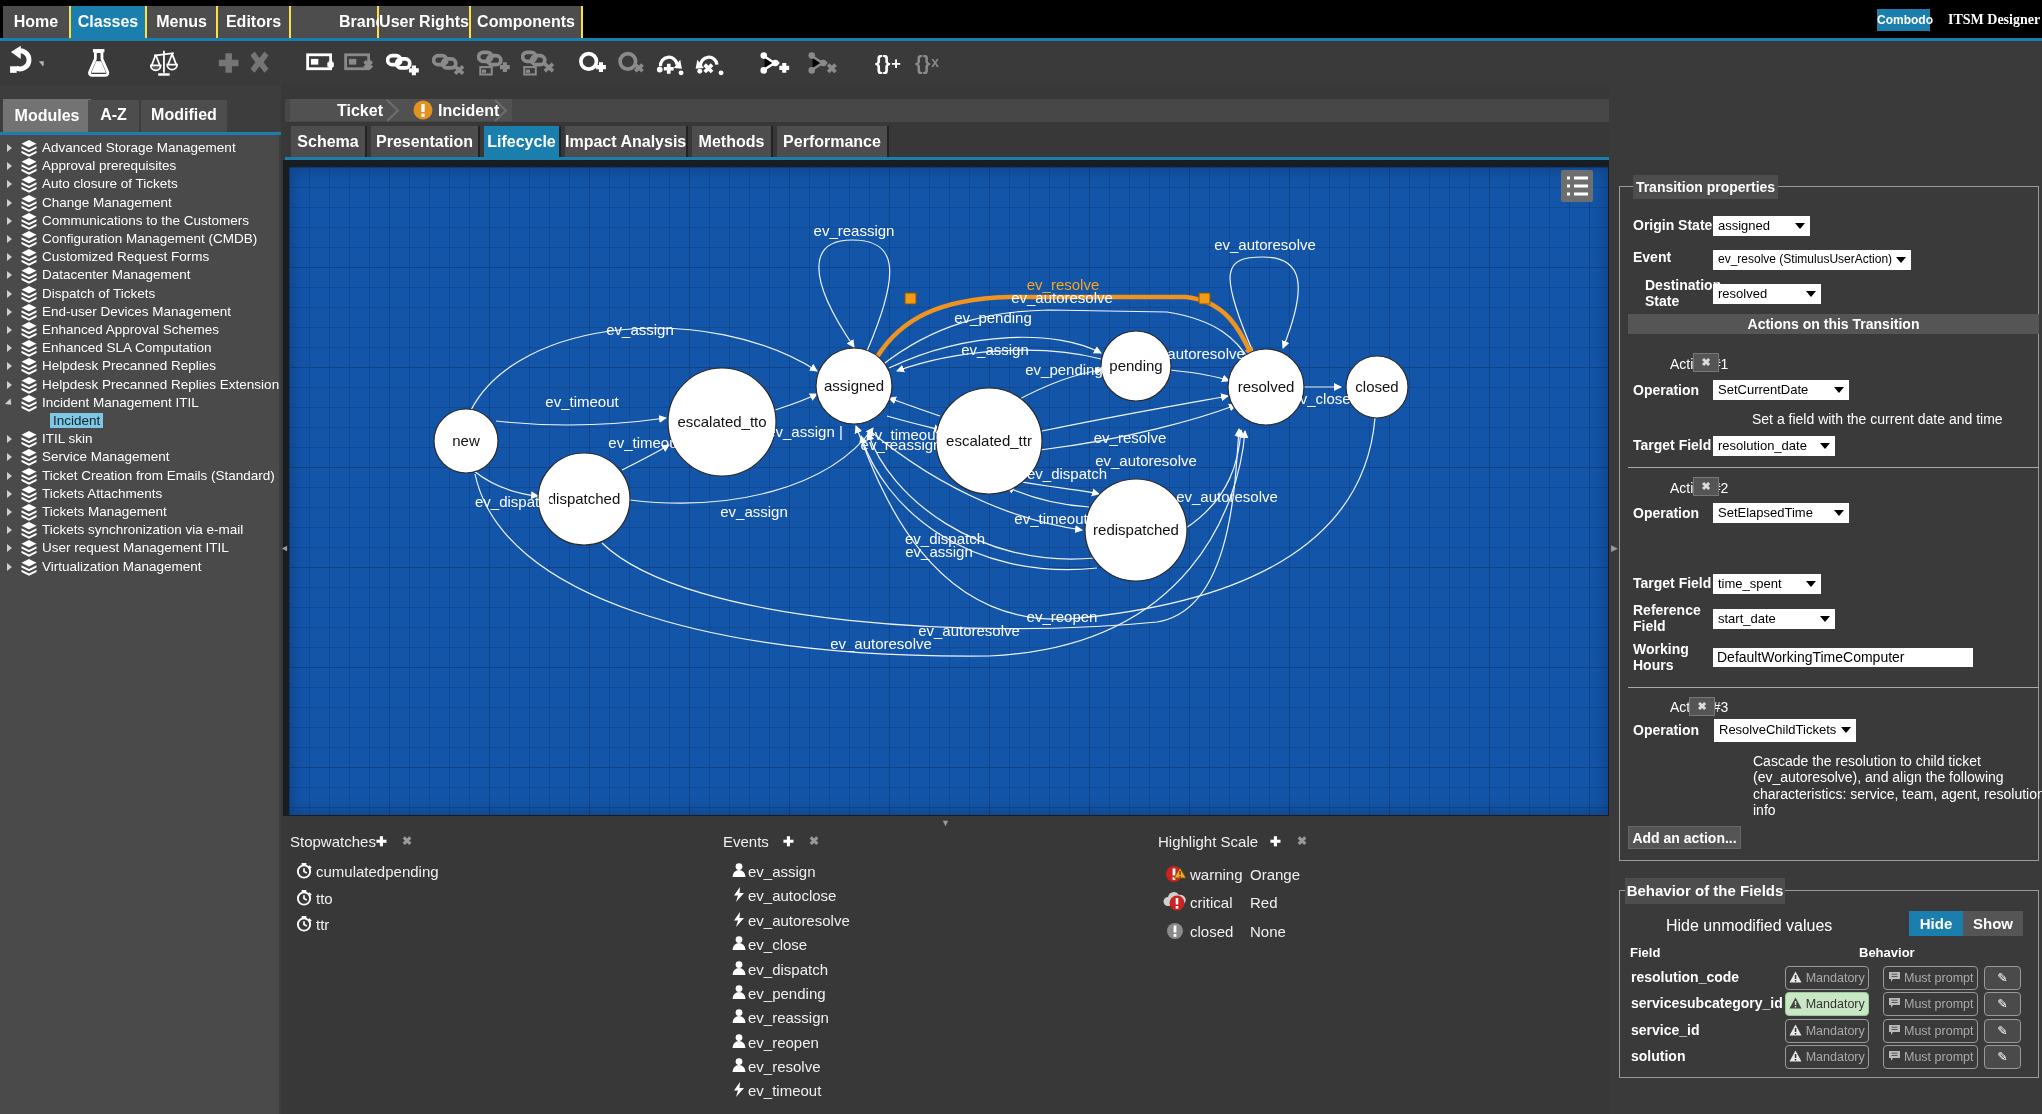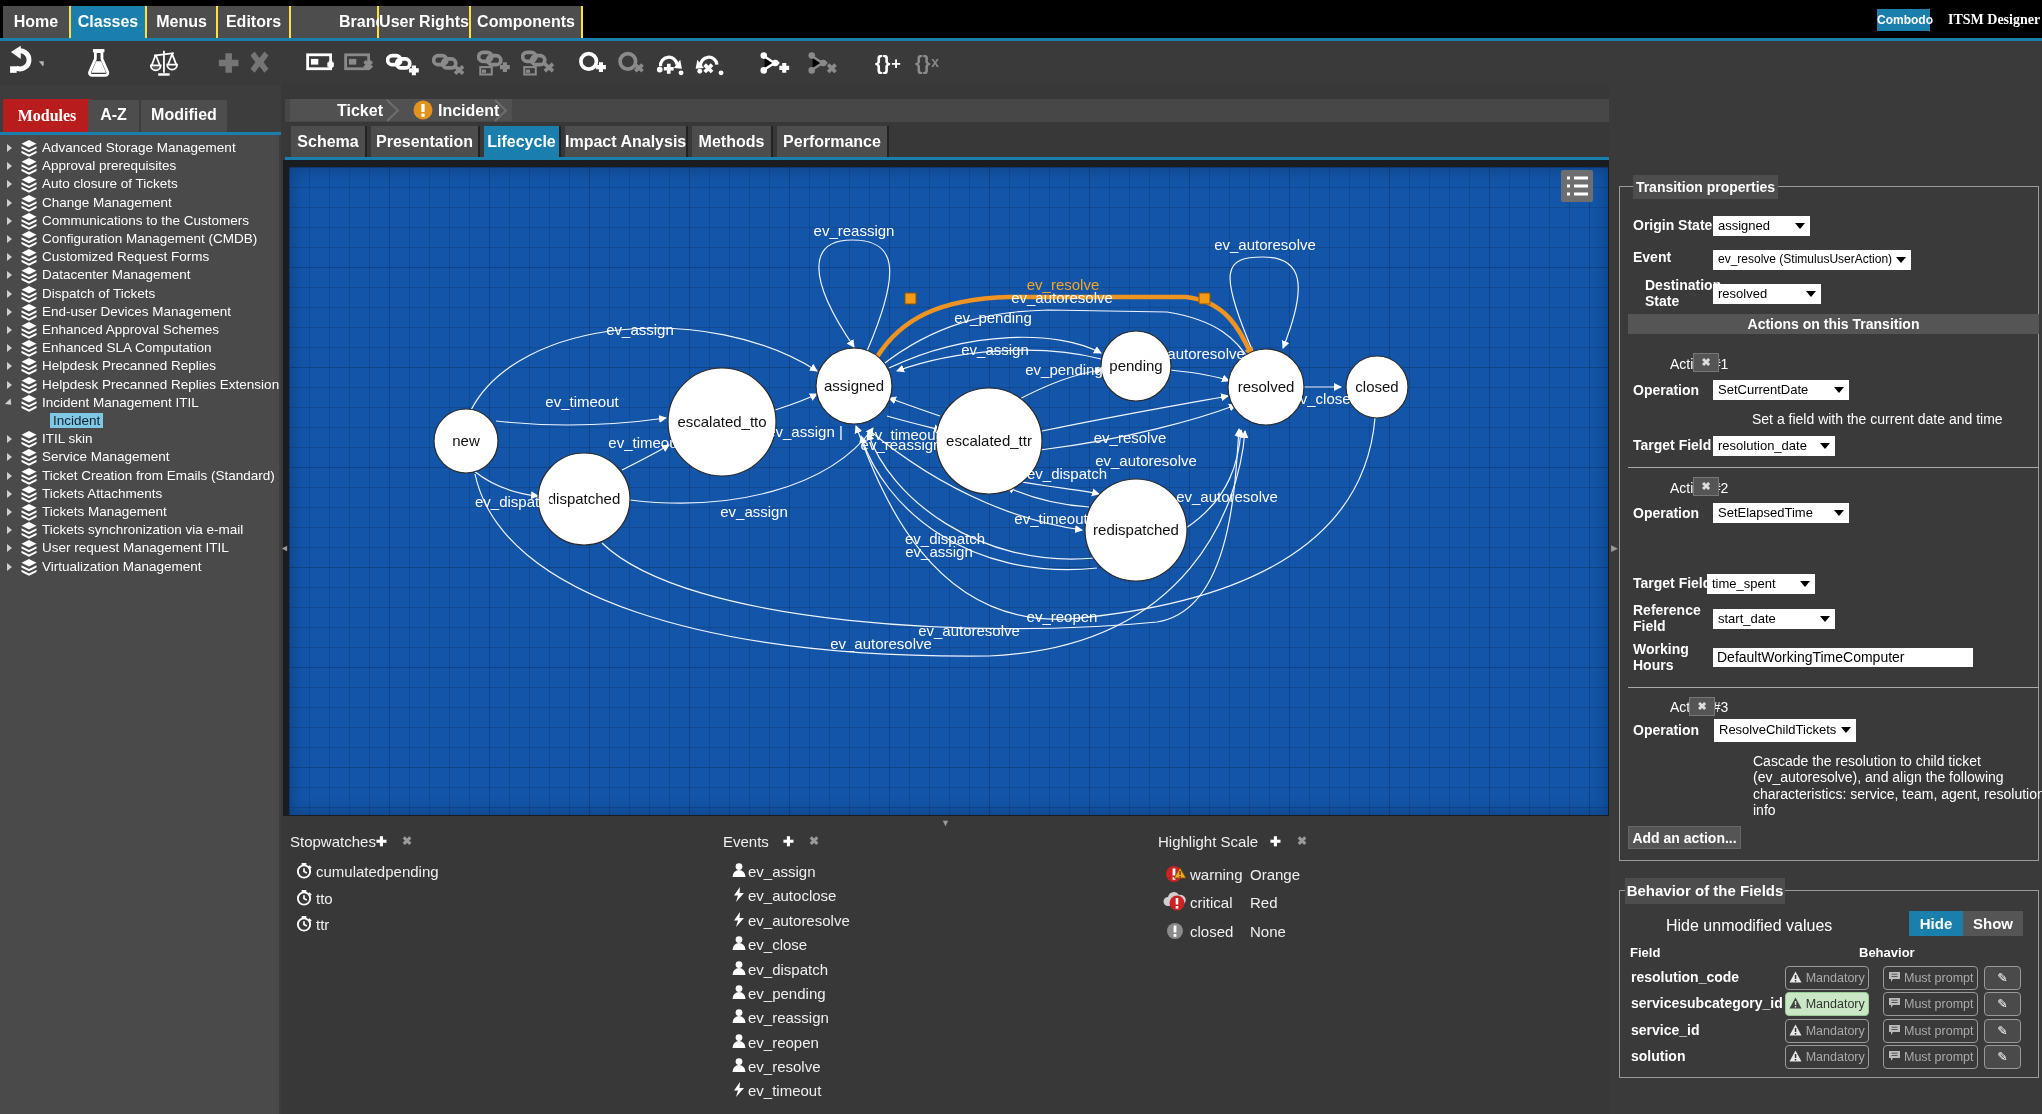--- a/index.html
+++ b/index.html
@@ -231,21 +231,21 @@
   </g>
   <g id="swatch">
     <circle cx="8" cy="9" r="6.5" fill="none" stroke="#fff" stroke-width="2"></circle>
     <rect x="5.5" y="0" width="5" height="2.5" fill="#fff"></rect>
     <path d="M13 3 L15.5 5.5" stroke="#fff" stroke-width="2"></path>
     <path d="M8 5.5 L8 9 L11 10.5" stroke="#fff" stroke-width="1.8" fill="none"></path>
   </g>
 </defs>
   </svg>
 <div class="abs" id="sidebar">
-  <div class="stab" style="left:3px;top:14px;width:88px;height:33px;line-height:33px;background:#b91c1c;font-family:Liberation Serif, serif;">Modules</div>
+  <div class="stab" style="left:3px;top:14px;width:88px;height:33px;line-height:33px;background:#737373;">Modules</div>
   <div class="stab" style="left:88px;top:15px;width:51px;height:32px;line-height:30px;">A-Z</div>
   <div class="stab" style="left:141px;top:15px;width:86px;height:32px;line-height:30px;">Modified</div>
   <div id="streeline"></div>
   <div id="stree">
     <div class="trow" style="top:4px">
         <span class="exp"></span>
         <svg width="16" height="18" viewBox="0 0 16 18">
           <use href="#stk"></use>
         </svg>
         <span class="lbl">Advanced Storage Management</span>
@@ -648,21 +648,21 @@
   <div class="sel2" style="left:104px;top:295px;width:136px;">SetCurrentDate<span class="dar"></span></div>
   <div class="rtext" style="left:104px;top:326px;">Set a field with the current date and time</div>
   <div class="rlab" style="left:24px;top:352px;">Target Field</div>
   <div class="sel2" style="left:104px;top:351px;width:122px;">resolution_date<span class="dar"></span></div>
   <div class="hrline" style="left:19px;top:382px;width:411px;"></div>
   <div class="rtext" style="left:22px;top:395px;">Action #2</div>
   <div class="xbtn" style="left:84px;top:392px;">✖</div>
   <div class="rlab" style="left:24px;top:420px;">Operation</div>
   <div class="sel2" style="left:104px;top:418px;width:136px;">SetElapsedTime<span class="dar"></span></div>
   <div class="rlab" style="left:24px;top:490px;">Target Field</div>
-  <div class="sel2" style="left:98px;top:489px;width:108px;">time_spent<span class="dar"></span></div>
+  <div class="sel2" style="left:104px;top:489px;width:108px;">time_spent<span class="dar"></span></div>
   <div class="rlab" style="left:24px;top:517px;">Reference<br>Field</div>
   <div class="sel2" style="left:104px;top:524px;width:122px;">start_date<span class="dar"></span></div>
   <div class="rlab" style="left:24px;top:556px;">Working<br>Hours</div>
   <div class="abs" style="left:104px;top:563px;width:260px;height:19px;background:#fff;color:#000;font-size:14px;line-height:19px;padding-left:4px;">DefaultWorkingTimeComputer</div>
   <div class="hrline" style="left:19px;top:602px;width:411px;"></div>
   <div class="rtext" style="left:22px;top:614px;">Action #3</div>
   <div class="xbtn" style="left:80px;top:612px;">✖</div>
   <div class="rlab" style="left:24px;top:637px;">Operation</div>
   <div class="sel2" style="left:105px;top:634px;width:142px;height:23px;line-height:22px;">ResolveChildTickets<span class="dar" style="top:8px"></span></div>
   <div class="rtext" style="left:105px;top:668px;width:305px;line-height:16.4px;">Cascade the resolution to child ticket (ev_autoresolve), and align the following characteristics: service, team, agent, resolution info</div>

